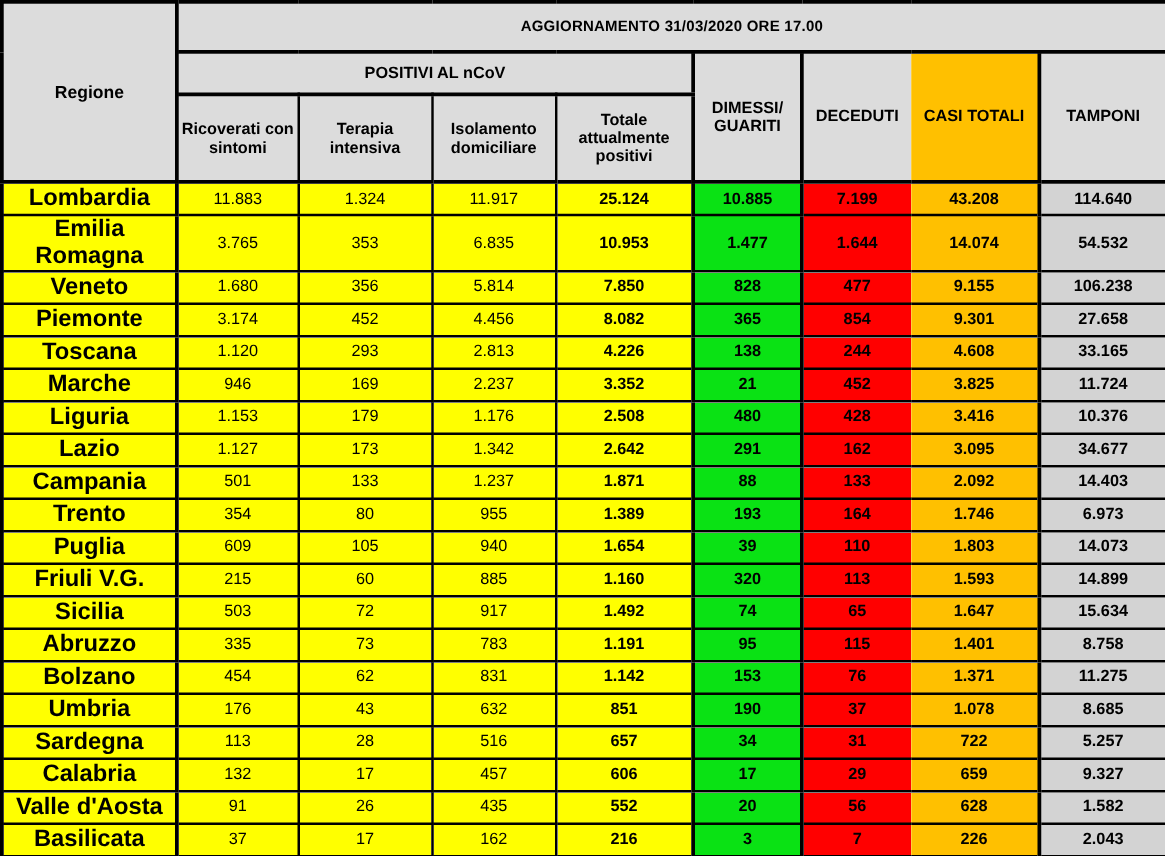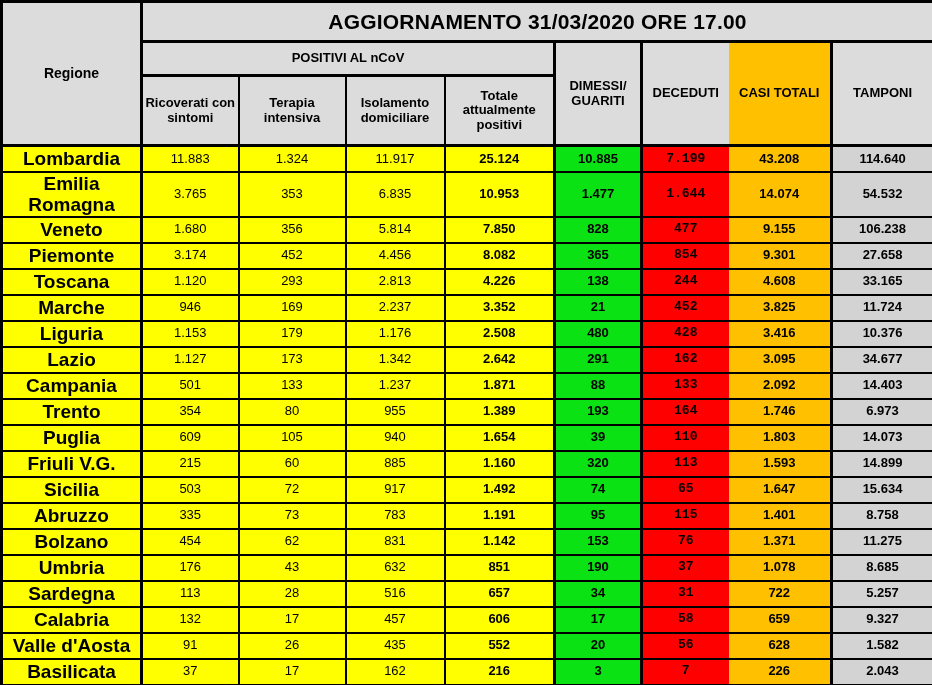--- a/index.html
+++ b/index.html
@@ -17,36 +17,36 @@
     border:3px solid var(--line);
   }
   th,td{
     border:2px solid var(--line);
     text-align:center;vertical-align:middle;
     padding:0 2px;overflow:hidden;
     font-size:13px;line-height:1.12;
   }
   
   thead th{background:var(--hdr-gray);font-weight:bold;}
-  .title-cell{font-size:21px;letter-spacing:.2px;border-bottom-width:3px;}
+  .title-cell{font-size:12px;letter-spacing:.2px;border-bottom-width:3px;}
   .regione-cell{border-right-width:3px;border-bottom-width:3px;font-size:14px;}
   .positivi-cell{border-bottom-width:3px;text-align:center;}
   .subhdr{border-bottom-width:3px;font-size:13px;}
   .hdr-casi{background:var(--orange);}
   
   .bl3{border-left-width:3px;}
   .br3{border-right-width:3px;}
   
   .hide-r{border-right-style:hidden;}
   .hide-l{border-left-style:hidden;}
   
   tbody td{height:24px;}
   .bg-yellow{background:var(--yellow);}
   .bg-green{background:var(--green);}
-  .bg-red{background:var(--red);font-family:Liberation Mono, monospace;}
+  .bg-red{background:var(--red);}
   .bg-orange{background:var(--orange);}
   .bg-gray{background:var(--tamponi-gray);}
   .region-name{font-weight:bold;font-size:19px;}
   .bold{font-weight:bold;}
   
   .r-title{height:40px;}
   .r-positivi{height:34px;}
   .r-subhdr{height:70px;}
 </style>
 </head>
@@ -271,21 +271,21 @@
         <td class="bg-orange bold hide-l">722</td>
         <td class="bg-gray bold bl3">5.257</td>
       </tr>
       <tr>
         <td class="bg-yellow region-name br3">Calabria</td>
         <td class="bg-yellow">132</td>
         <td class="bg-yellow">17</td>
         <td class="bg-yellow">457</td>
         <td class="bg-yellow bold">606</td>
         <td class="bg-green bold bl3">17</td>
-        <td class="bg-red bold bl3 hide-r">58</td>
+        <td class="bg-red bold bl3 hide-r">29</td>
         <td class="bg-orange bold hide-l">659</td>
         <td class="bg-gray bold bl3">9.327</td>
       </tr>
       <tr>
         <td class="bg-yellow region-name br3">Valle d'Aosta</td>
         <td class="bg-yellow">91</td>
         <td class="bg-yellow">26</td>
         <td class="bg-yellow">435</td>
         <td class="bg-yellow bold">552</td>
         <td class="bg-green bold bl3">20</td>

